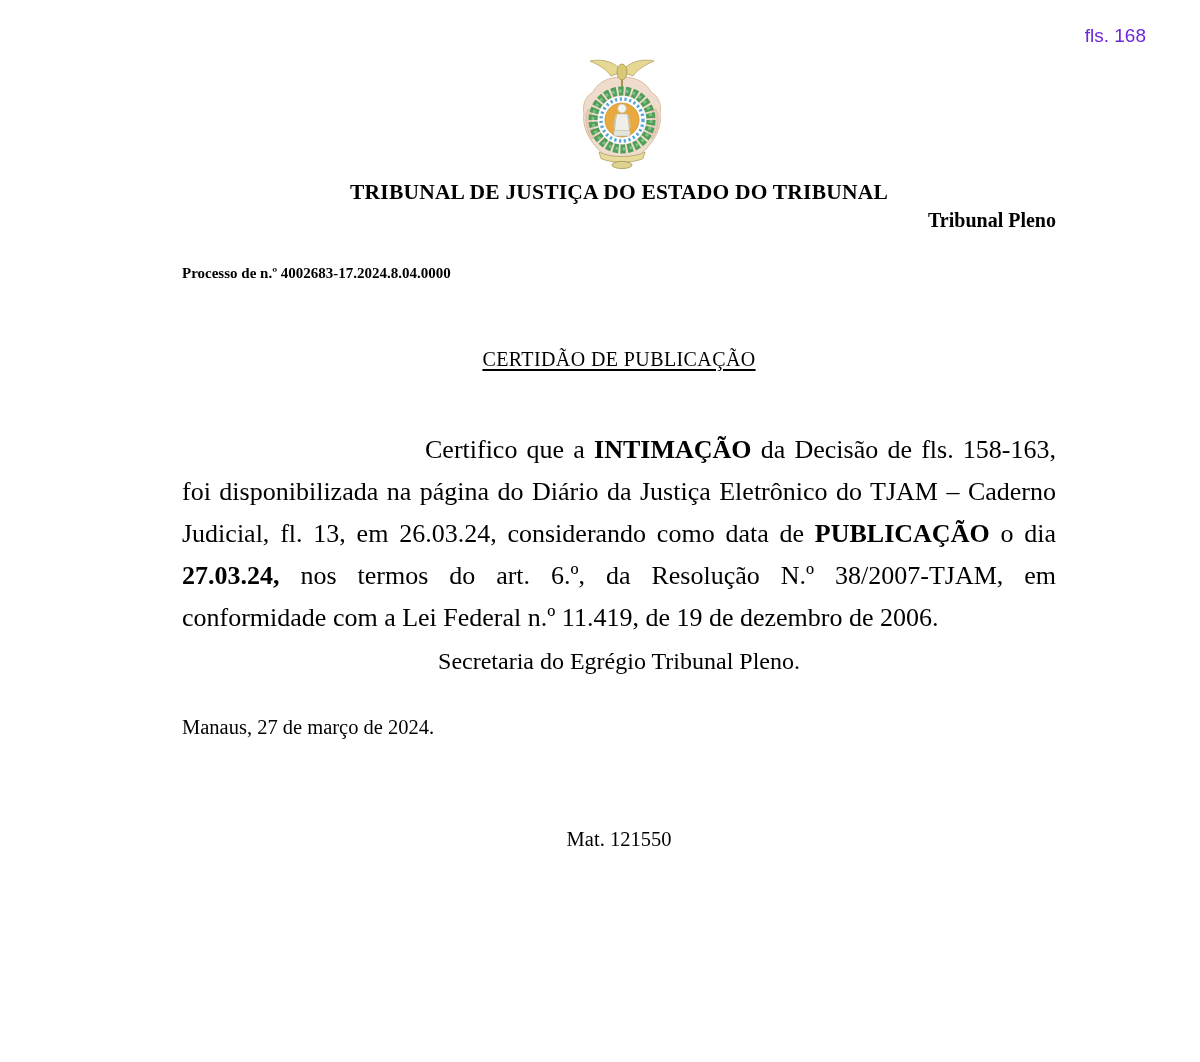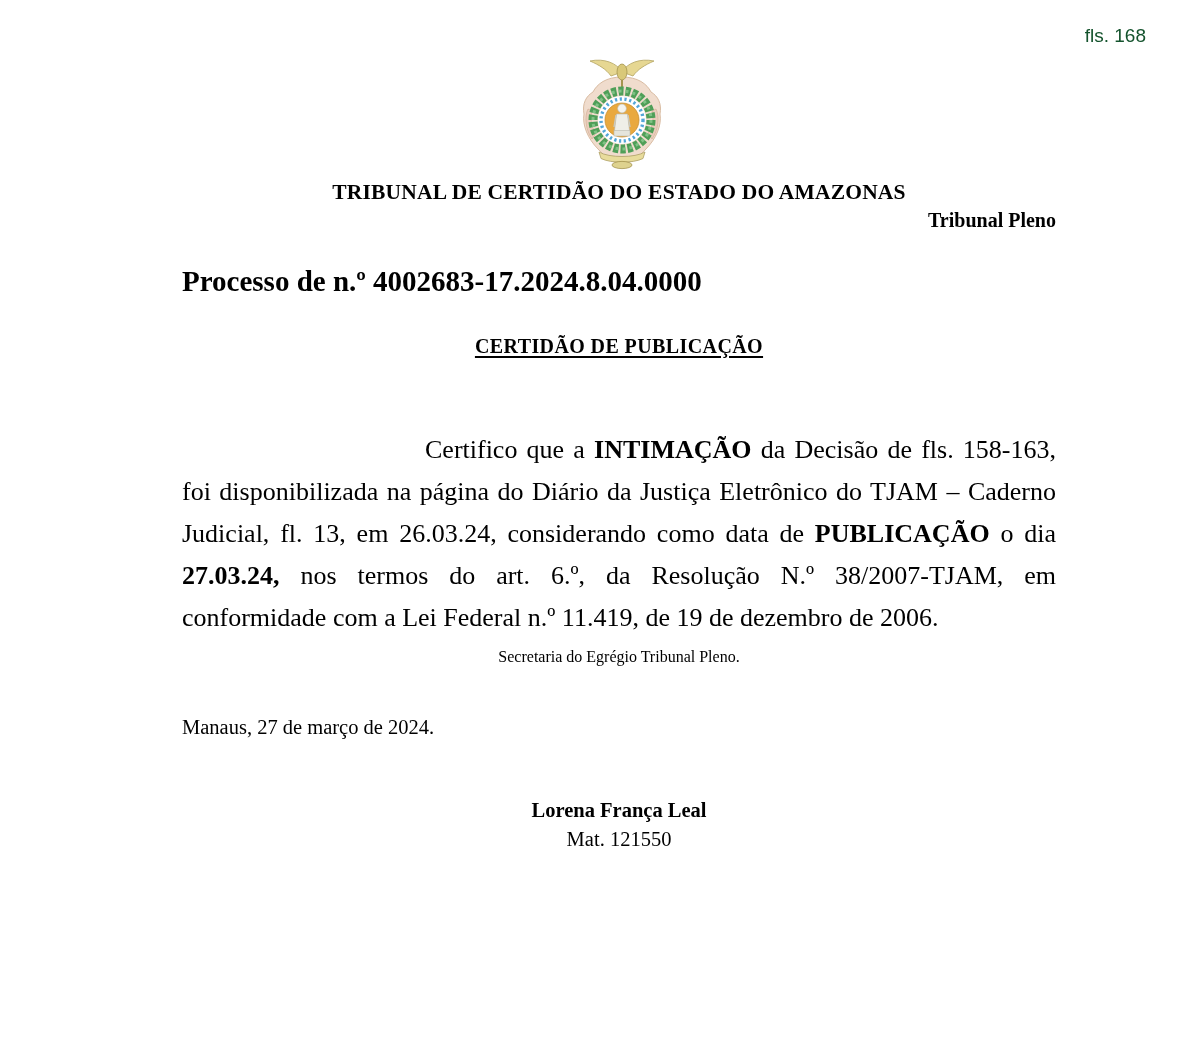--- a/index.html
+++ b/index.html
@@ -11,21 +11,21 @@
     font-family: "Liberation Serif", "DejaVu Serif", serif;
     color: #000000;
     overflow: hidden;
   }
   .folio {
     position: absolute;
     top: 25px;
     right: 54px;
     font-family: "Liberation Sans", "DejaVu Sans", sans-serif;
     font-size: 19px;
-    color: #14532d;
+    color: #6d28d9;
   }
   .emblem {
     position: absolute;
     top: 57px;
     left: 578px;
     width: 88px;
     height: 114px;
   }
   .content {
     position: absolute;
@@ -45,43 +45,43 @@
   .chamber-title {
     top: 209px;
     text-align: right;
     font-weight: bold;
     font-size: 20px;
   }
   .process-line {
     top: 265px;
     text-align: left;
     font-weight: bold;
-    font-size: 29px;
+    font-size: 15px;
   }
   .doc-title {
-    top: 335px;
+    top: 348px;
     text-align: center;
-    font-weight: bold;
+    font-weight: normal;
     font-size: 20px;
     letter-spacing: 0.4px;
   }
   .doc-title span { text-decoration: underline; text-underline-offset: 3px; }
   .body-paragraph {
     top: 429px;
     width: 872px;
     text-align: justify;
     text-indent: 243px;
     font-size: 26px;
     line-height: 42px;
   }
   .body-paragraph .b { font-weight: bold; }
   .secretariat-line {
     top: 648px;
     text-align: center;
-    font-size: 16px;
+    font-size: 24px;
   }
   .date-line {
     top: 716px;
     text-align: left;
     font-size: 20.5px;
   }
   .sig-name {
     top: 799px;
     text-align: center;
     font-weight: bold;
@@ -128,33 +128,32 @@
       <line x1="50" y1="58" x2="52" y2="70" stroke="#c9c9c0" stroke-width="1.4"></line>
       <rect x="36" y="73.5" width="16" height="5.5" fill="#e5e5dc" stroke="#b9b9b0" stroke-width="0.6"></rect>
 
       <path d="M21 95 C31 101 57 101 67 95 L65 101.5 C55 106.5 33 106.5 23 101.5 Z" fill="#e8dc9c" stroke="#ada065" stroke-width="0.8"></path>
       <ellipse cx="44" cy="108" rx="10" ry="3.6" fill="#ded28e" stroke="#a5944e" stroke-width="0.8"></ellipse>
     </svg>
   </div>
 
   <div class="content">
 
-    <div class="court-title">TRIBUNAL DE CERTIDÃO DO ESTADO DO AMAZONAS</div>
+    <div class="court-title">TRIBUNAL DE JUSTIÇA DO ESTADO DO TRIBUNAL</div>
 
     <div class="chamber-title">Tribunal Pleno</div>
 
     <div class="process-line">Processo de n.º 4002683-17.2024.8.04.0000</div>
 
     <div class="doc-title"><span>CERTIDÃO DE PUBLICAÇÃO</span></div>
 
     <p class="body-paragraph"><span>Certifico que a </span><span class="b">INTIMAÇÃO</span><span> da Decisão de fls. 158-163, foi disponibilizada na página do Diário da Justiça Eletrônico do TJAM – Caderno Judicial, fl. 13, em 26.03.24, considerando como data de </span><span class="b">PUBLICAÇÃO</span><span> o dia </span><span class="b">27.03.24,</span><span> nos termos do art. 6.º, da Resolução N.º 38/2007-TJAM, em conformidade com a Lei Federal n.º 11.419, de 19 de dezembro de 2006.</span></p>
 
     <div class="secretariat-line">Secretaria do Egrégio Tribunal Pleno.</div>
 
     <div class="date-line">Manaus, 27 de março de 2024.</div>
 
-    <div class="sig-name">Lorena França Leal</div>
 
     <div class="sig-mat">Mat. 121550</div>
 
   </div>
 
 </div>
 
 </body></html>

